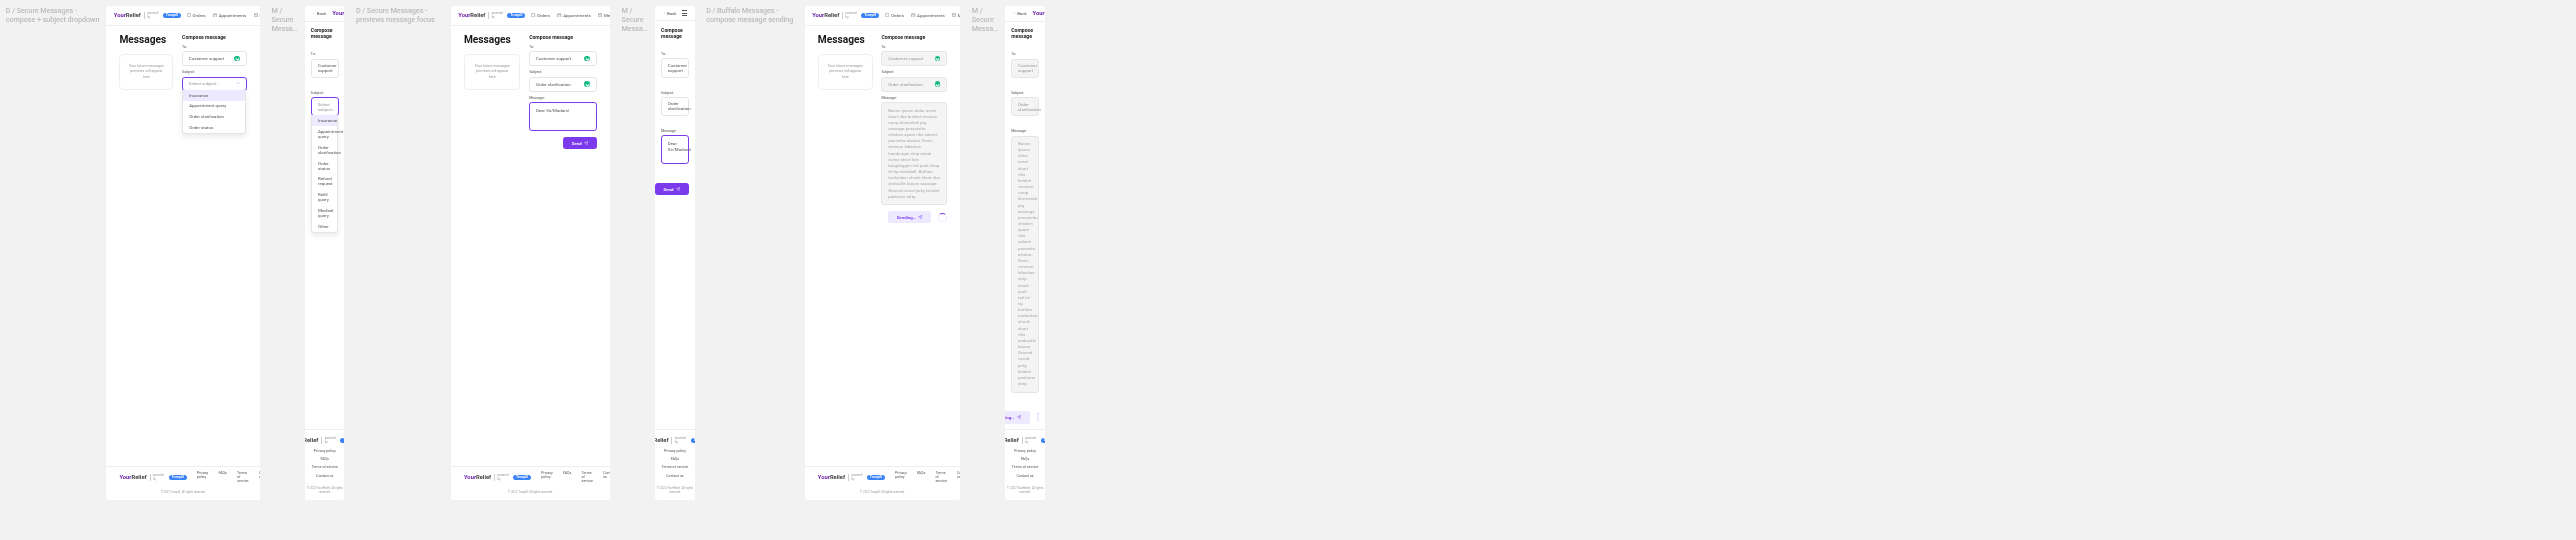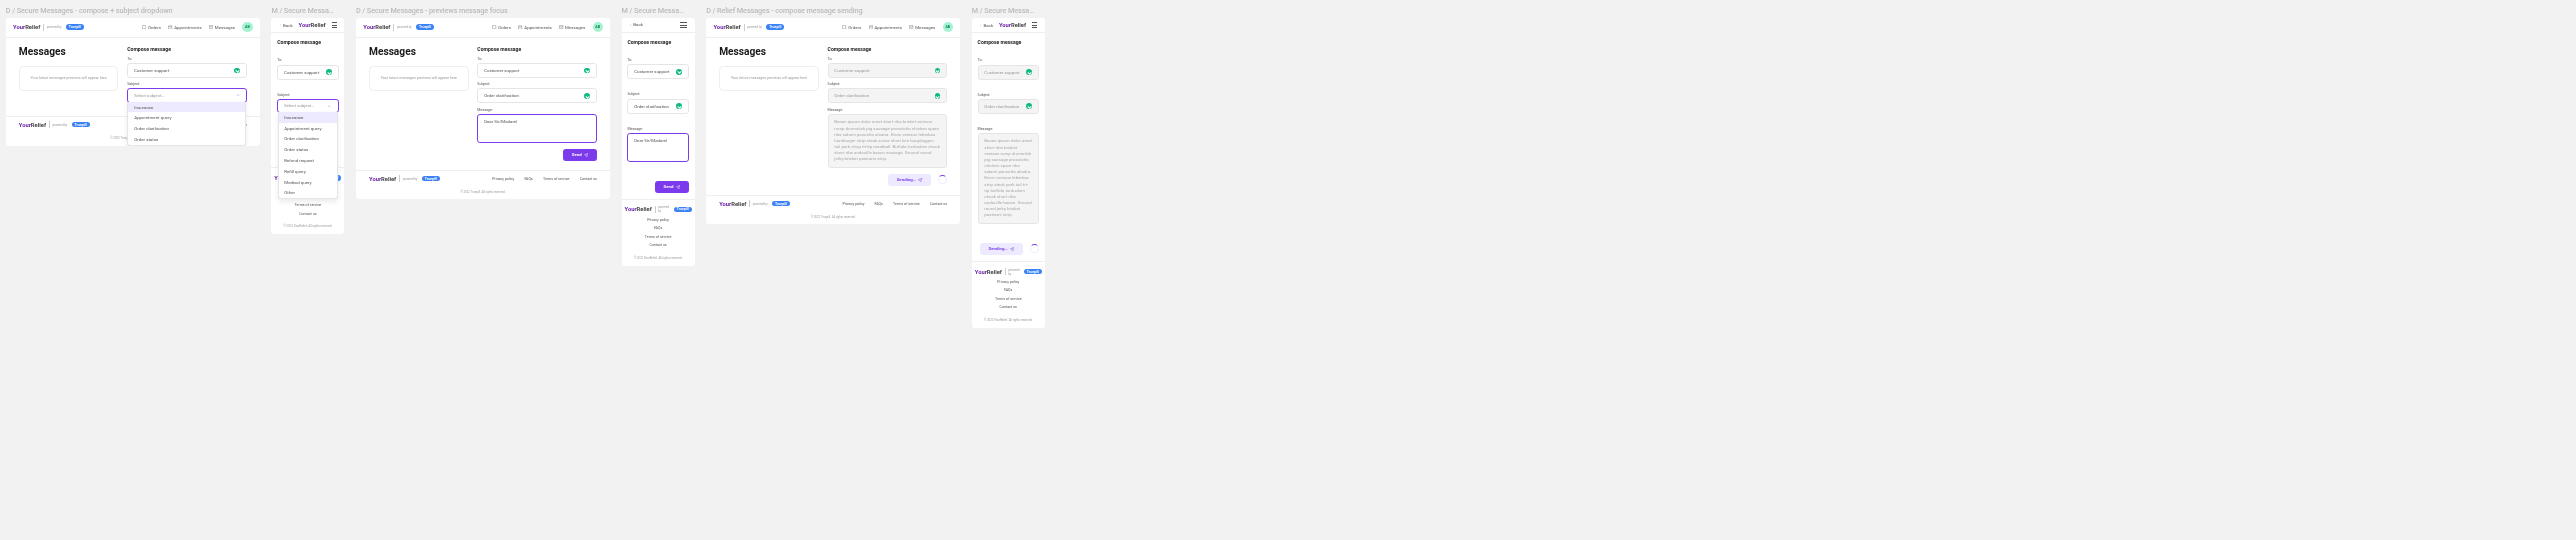--- a/index.html
+++ b/index.html
@@ -4,21 +4,21 @@
 <style>
 * { box-sizing: border-box; margin: 0; padding: 0; font-family: -apple-system, BlinkMacSystemFont, 'Segoe UI', Roboto, sans-serif; }
 
 body { background: #f2f2f2; display: flex; gap: 11.6px; padding: 5.8px; }
 
 .frame { background: #fff; border-radius: 2.9px; overflow: hidden; display: flex; flex-direction: column; justify-content: flex-end; }
 .frame-wide { width: 254px; }
 .frame-narrow { width: 73px; }
 
 .frame-label { font-size: 7.3px; color: #bbb; margin-bottom: 2.9px; font-weight: 500; letter-spacing: -0.1px; }
-.frame-wrapper { display: flex; flex-direction: column; flex-shrink: 0; }
+.frame-wrapper { display: flex; flex-direction: row; flex-shrink: 0; }
 .frame-wrapper-wide { width: 254px; }
 .frame-wrapper-narrow { width: 73px; }
 
 
 .header { display: flex; align-items: center; padding: 4.4px 7.3px; border-bottom: 0.7px solid #eee; gap: 5.8px; }
 .header-narrow { justify-content: space-between; }
 .logo-group { display: flex; align-items: center; gap: 2.9px; }
 .logo-text { font-size: 5.8px; font-weight: 700; }
 .logo-your { color: #6b21a8; }
 .logo-relief { color: #444; }
@@ -386,21 +386,21 @@
         <span class="footer-link">FAQs</span>
         <span class="footer-link">Terms of service</span>
         <span class="footer-link">Contact us</span>
       </div>
     </div>
     <div class="copyright">© 2022 YourRelief. All rights reserved.</div>
   </div>
 </div>
 
 <div class="frame-wrapper frame-wrapper-wide">
-  <div class="frame-label">D / Relief Messages - compose message sending</div>
+  <div class="frame-label">D / Buffalo Messages - compose message sending</div>
   <div class="frame frame-wide">
     <div class="header">
       <div class="logo-group">
           <span class="logo-text"><span class="logo-your">Your</span><span class="logo-relief">Relief</span></span>
           <span class="logo-sep"></span>
           <span class="powered-by">powered by</span>
           <span class="truepill-badge">Truepill</span>
         </div>
       <div class="nav">
         <div class="nav-item">

